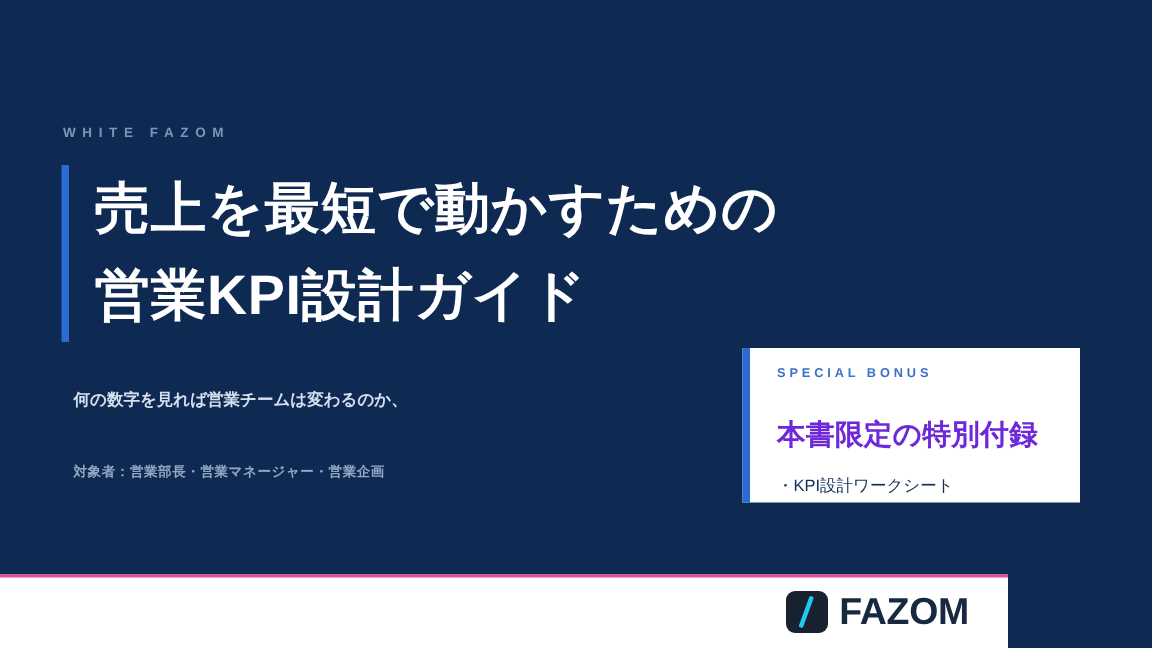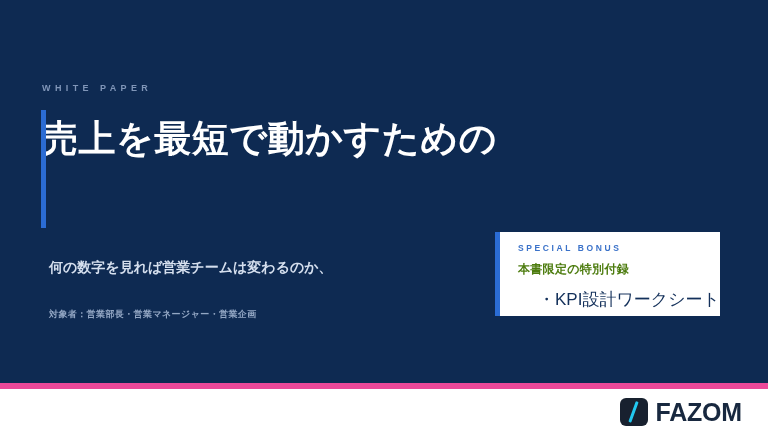--- a/index.html
+++ b/index.html
@@ -36,20 +36,21 @@
     font-weight: 700;
     letter-spacing: 4.4px;
     color: #8096b8;
     white-space: nowrap;
   }
 
   .title-block {
     position: absolute;
     left: 41px;
     top: 110px;
+    padding-left: 22px;
     width: 600px;
   }
   .title-bar {
     position: absolute;
     left: 0;
     top: 0;
     width: 5px;
     height: 118px;
     background: #2b6cd4;
   }
@@ -59,21 +60,21 @@
     line-height: 58px;
     color: #ffffff;
     letter-spacing: 0.5px;
     white-space: nowrap;
   }
 
   .subtitle {
     position: absolute;
     left: 49px;
     top: 258px;
-    font-size: 14px;
+    font-size: 11px;
     font-weight: 700;
     line-height: 19px;
     color: #d5dfee;
     white-space: nowrap;
   }
 
   .audience {
     position: absolute;
     left: 49px;
     top: 308px;
@@ -83,63 +84,62 @@
     color: #93a7c4;
     white-space: nowrap;
   }
 
   
   .bonus-card {
     position: absolute;
     left: 495px;
     top: 232px;
     width: 225px;
-    height: 84px;
+    height: 103px;
     background: #ffffff;
     border-left: 5px solid #2b6cd4;
     box-sizing: border-box;
   }
   .bonus-inner {
     padding: 11px 0 0 18px;
   }
   .bonus-eyebrow {
     font-size: 8.5px;
     font-weight: 700;
     letter-spacing: 2.6px;
     color: #3b72c9;
     white-space: nowrap;
   }
   .bonus-heading {
-    margin-top: 8px;
-    font-size: 12px;
-    font-weight: 700;
-    color: #4d7c0f;
+    margin-top: 24px;
+    font-size: 19px;
+    font-weight: 700;
+    color: #6d28d9;
     letter-spacing: 0.3px;
     white-space: nowrap;
   }
   .bonus-list {
     margin-top: 13px;
   }
   .bonus-item {
-    font-size: 17px;
+    font-size: 11px;
     line-height: 17px;
     color: #13305a;
     white-space: nowrap;
-    text-align: right;
   }
 
   
   .footer {
     position: absolute;
     left: 0;
     top: 383px;
-    width: 768px;
+    width: 672px;
     height: 49px;
     background: #ffffff;
-    border-top: 6px solid #ec4899;
+    border-top: 2px solid #ec4899;
     box-sizing: border-box;
   }
   .logo {
     position: absolute;
     right: 26px;
     top: 9px;
     display: flex;
     align-items: center;
     gap: 8px;
   }
@@ -169,25 +169,26 @@
     line-height: 1;
   }
 </style>
 </head>
 <body>
 
 <div id="slide">
 
   <div class="hero">
 
-    <div class="eyebrow">WHITE PAPER</div>
+    <div class="eyebrow">WHITE FAZOM</div>
 
     <div class="title-block">
       <div class="title-bar"></div>
       <div class="title-line">売上を最短で動かすための</div>
+      <div class="title-line">営業KPI設計ガイド</div>
     </div>
 
     <div class="subtitle">
       <div>何の数字を見れば営業チームは変わるのか、</div>
     </div>
 
     <div class="audience">対象者：営業部長・営業マネージャー・営業企画</div>
 
     <div class="bonus-card">
       <div class="bonus-inner">

